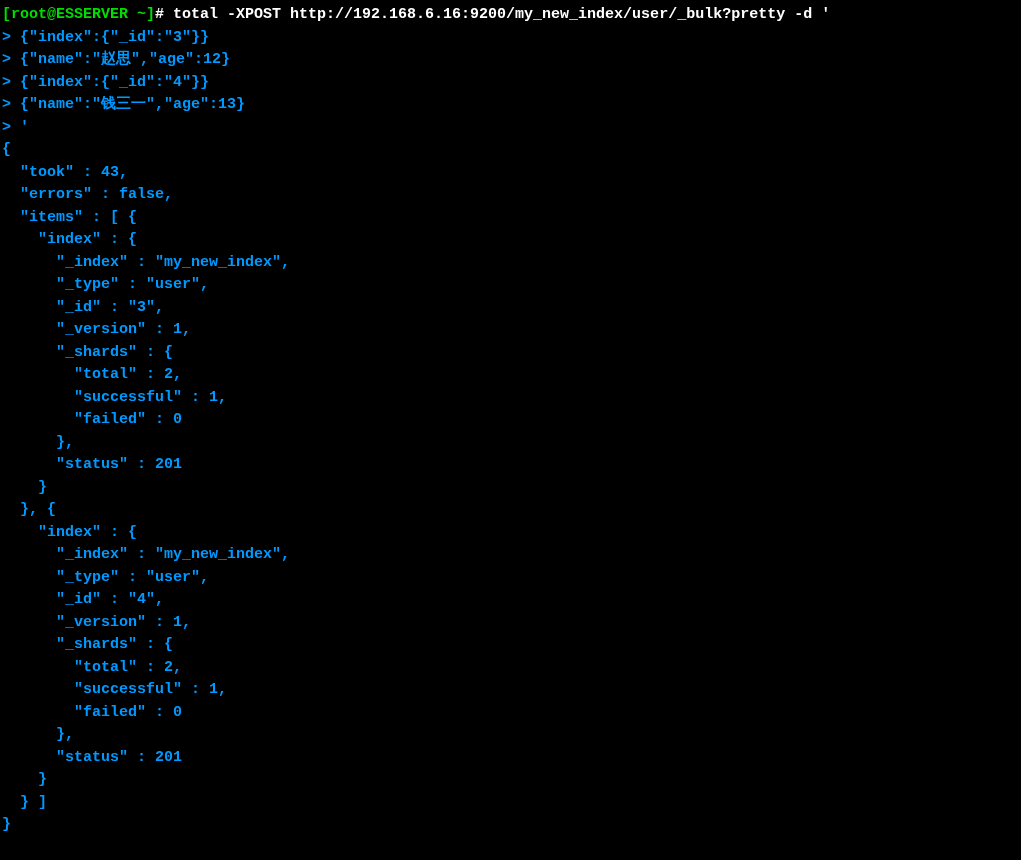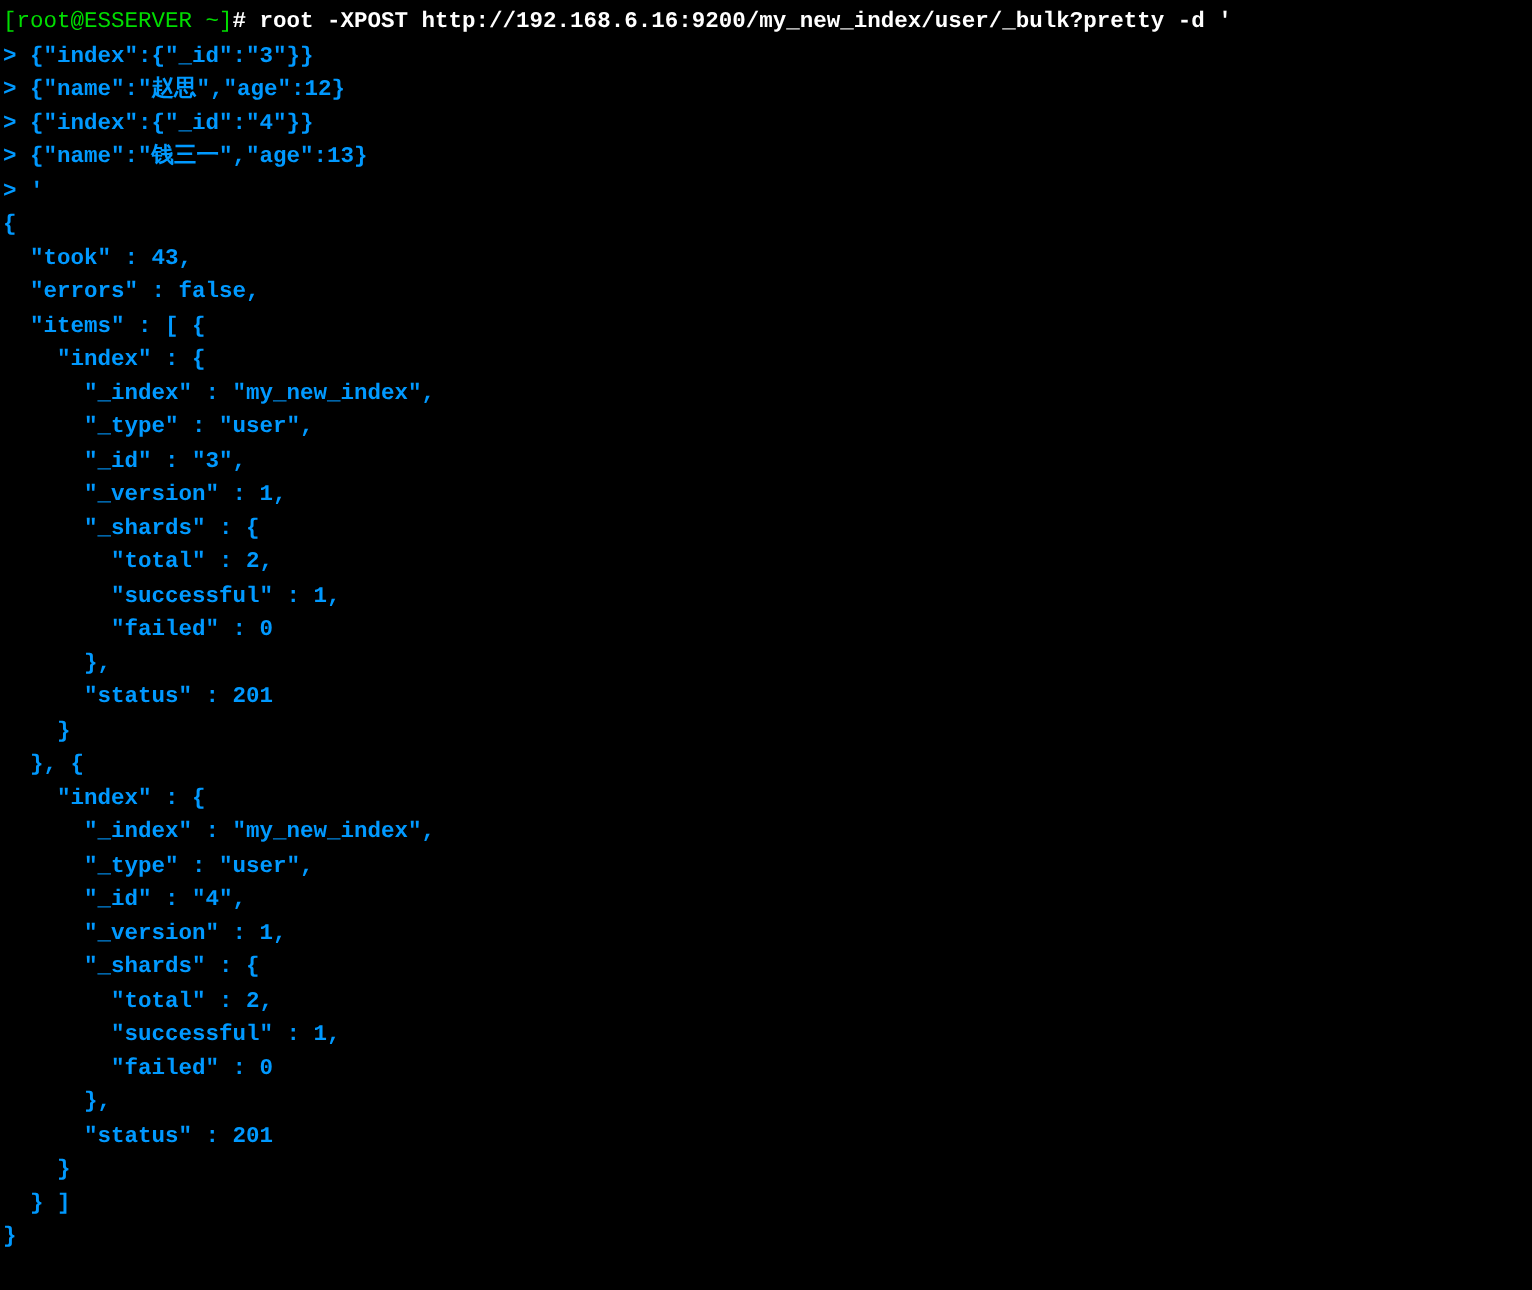--- a/index.html
+++ b/index.html
@@ -17,21 +17,21 @@
       height: 860px;
       overflow: hidden;
     }
     .terminal-line {
       white-space: pre;
       color: #0099ff;
       font-weight: bold;
     }
     .prompt-user {
       color: #00dd00;
-      font-weight: normal;
+      font-weight: bold;
     }
     .prompt-dollar {
       color: #ffffff;
       font-weight: bold;
     }
     .command-text {
       color: #ffffff;
       font-weight: bold;
     }
     .json-output {
@@ -40,21 +40,21 @@
     }
     .continuation {
       color: #0099ff;
       font-weight: bold;
     }
   </style>
 </head>
 <body>
 
 <div>
-  <div class="terminal-line"><span class="prompt-user">[root@ESSERVER ~]</span><span class="prompt-dollar"># </span><span class="command-text">root -XPOST http://192.168.6.16:9200/my_new_index/user/_bulk?pretty -d '</span></div>
+  <div class="terminal-line"><span class="prompt-user">[root@ESSERVER ~]</span><span class="prompt-dollar"># </span><span class="command-text">total -XPOST http://192.168.6.16:9200/my_new_index/user/_bulk?pretty -d '</span></div>
   <div class="terminal-line continuation">&gt; {"index":{"_id":"3"}}</div>
   <div class="terminal-line continuation">&gt; {"name":"赵思","age":12}</div>
   <div class="terminal-line continuation">&gt; {"index":{"_id":"4"}}</div>
   <div class="terminal-line continuation">&gt; {"name":"钱三一","age":13}</div>
   <div class="terminal-line continuation">&gt; '</div>
   <div class="terminal-line json-output">{</div>
   <div class="terminal-line json-output">  "took" : 43,</div>
   <div class="terminal-line json-output">  "errors" : false,</div>
   <div class="terminal-line json-output">  "items" : [ {</div>
   <div class="terminal-line json-output">    "index" : {</div>

